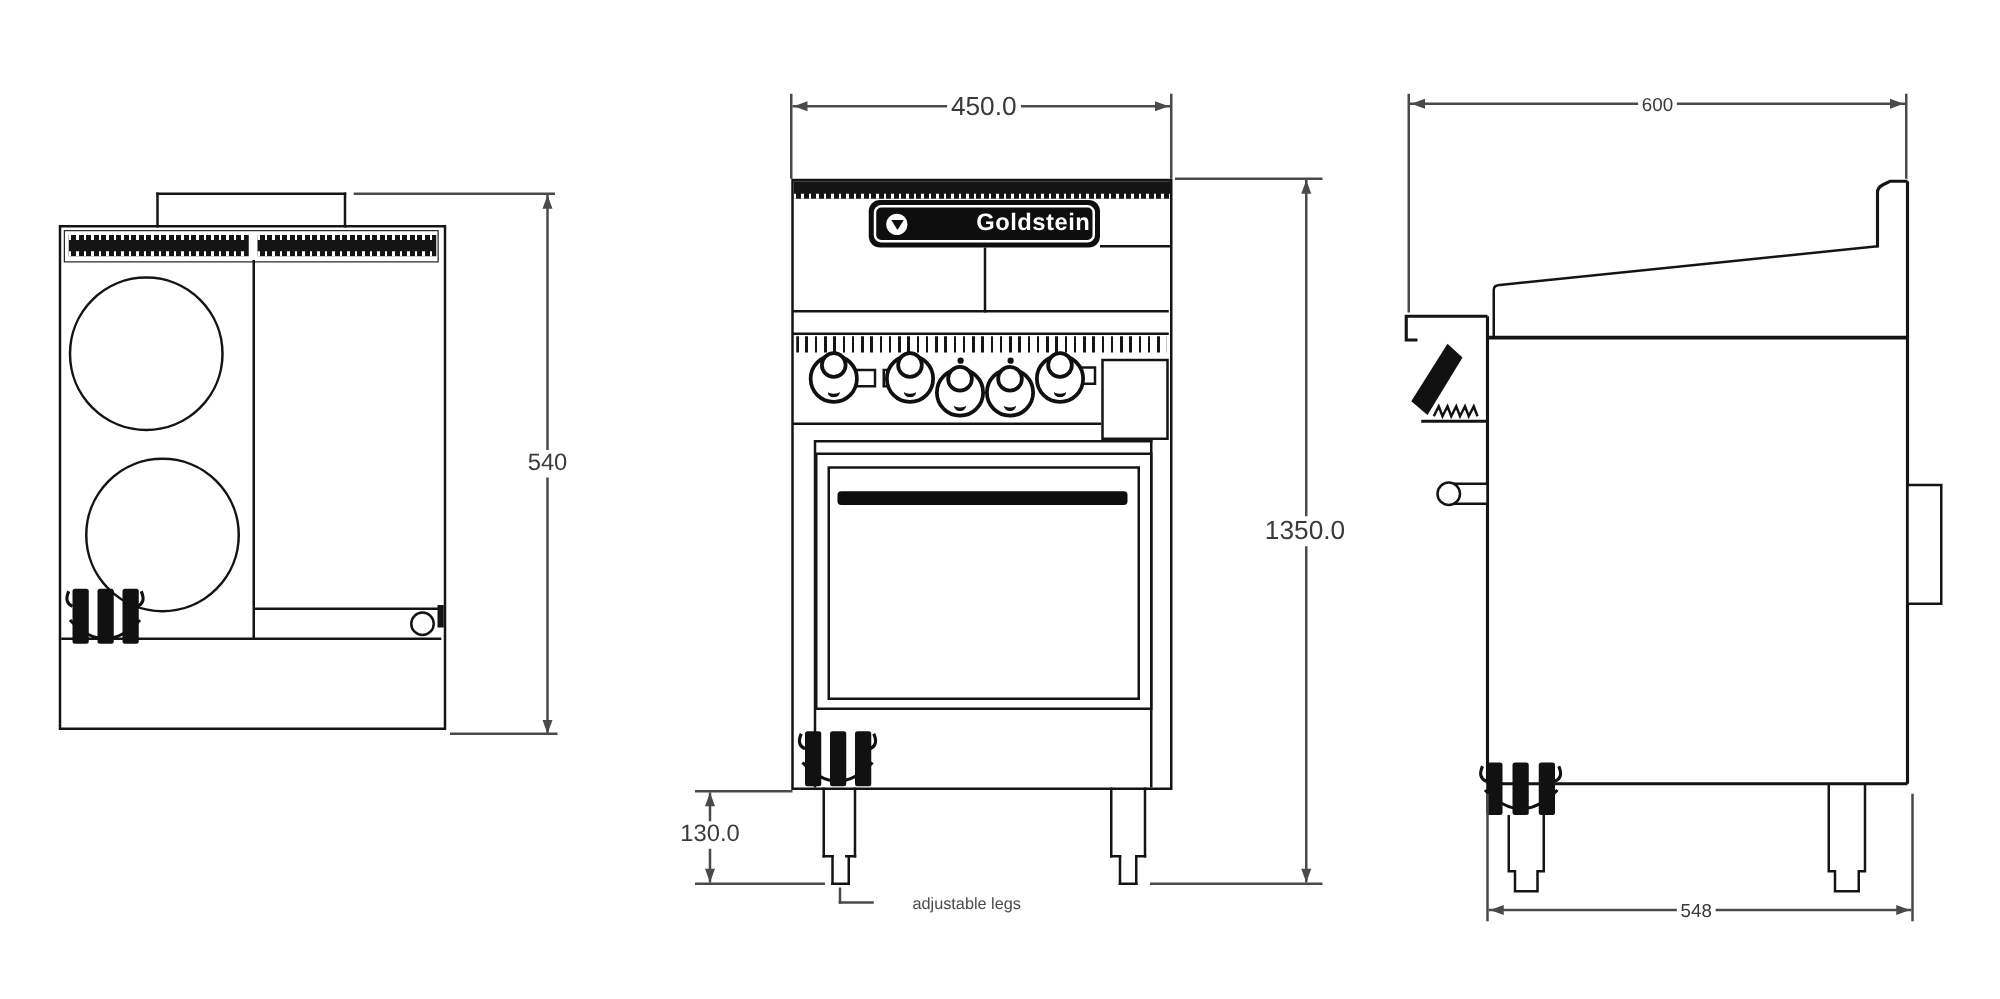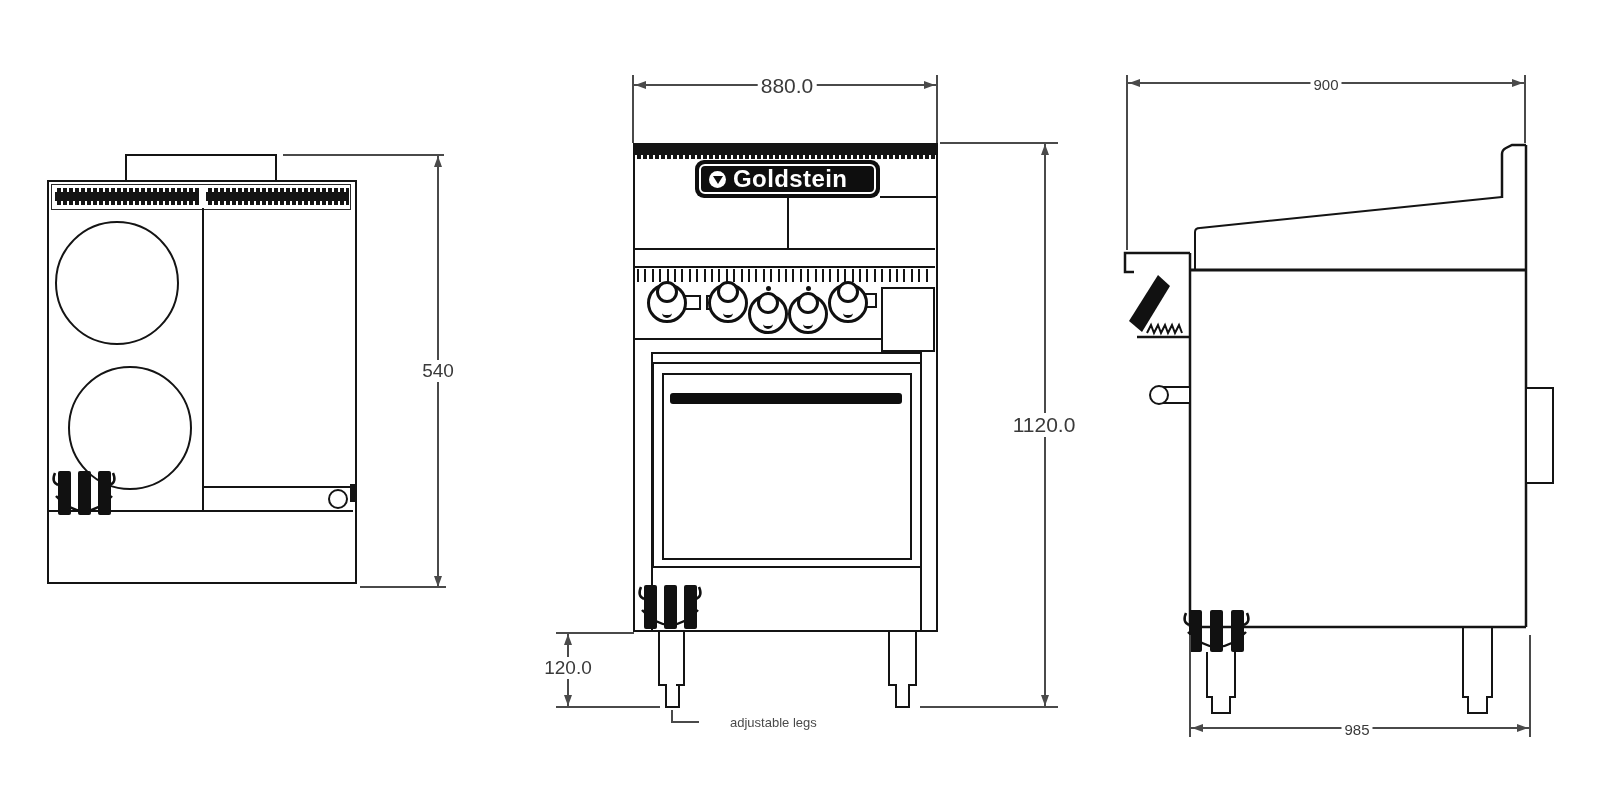--- a/index.html
+++ b/index.html
@@ -37,21 +37,21 @@
   .knob .notch{position:absolute;left:50%;bottom:2px;transform:translateX(-50%);width:10px;height:6px;
              border-bottom:3px solid #101010;border-radius:0 0 9px 9px;}
   .dot{position:absolute;width:5px;height:5px;background:#101010;border-radius:50%;}
   .sq{position:absolute;border:2px solid #141414;background:#fff;}
   
   .logo{position:absolute;left:695px;top:160px;width:185px;height:38px;background:#0e0e0e;border-radius:9px;z-index:3;}
   .logo-inner{position:absolute;left:4px;top:4px;right:4px;bottom:4px;border:2px solid #fff;border-radius:6px;
               display:flex;align-items:center;gap:7px;padding-left:8px;box-sizing:border-box;}
   .emblem{width:17px;height:17px;background:#fff;border-radius:50%;display:flex;align-items:center;justify-content:center;flex:0 0 auto;}
   .emblem-tri{width:0;height:0;border-left:5px solid transparent;border-right:5px solid transparent;border-top:8px solid #0e0e0e;margin-top:2px;}
-  .logo-text{color:#fff;font-weight:bold;font-size:24px;letter-spacing:.4px;}
+  .logo-text{color:#fff;font-weight:bold;font-size:19px;letter-spacing:.4px;margin-left:48px;}
   .panelbox{position:absolute;border:2px solid #141414;background:#fff;z-index:5;}
   .handlebar{position:absolute;background:#0e0e0e;border-radius:3px;z-index:2;}
 </style>
 </head>
 <body>
 
 <div class="canvas">
 
   <div>
     <div class="box" style="left:47px;top:180px;width:306px;height:400px;"></div>
@@ -155,35 +155,35 @@
     <div class="obj" style="left:915px;top:630px;width:2px;height:56px;"></div>
     <div class="obj" style="left:888px;top:684px;width:9px;height:2px;"></div>
     <div class="obj" style="left:908px;top:684px;width:9px;height:2px;"></div>
     <div class="box" style="left:895px;top:684px;width:11px;height:22px;border-top:none;"></div>
 
     <div class="dim" style="left:632px;top:75px;width:2px;height:68px;"></div>
     <div class="dim" style="left:936px;top:75px;width:2px;height:68px;"></div>
     <div class="dim" style="left:634px;top:84px;width:302px;height:2px;"></div>
     <div class="arr l" style="left:635px;top:81px;"></div>
     <div class="arr r" style="left:924px;top:81px;"></div>
-    <div class="dimtxt f21" style="left:787px;top:86px;">880.0</div>
+    <div class="dimtxt f21" style="left:787px;top:86px;">450.0</div>
 
     <div class="dim" style="left:940px;top:142px;width:118px;height:2px;"></div>
     <div class="dim" style="left:920px;top:706px;width:138px;height:2px;"></div>
     <div class="dim" style="left:1044px;top:144px;width:2px;height:562px;"></div>
     <div class="arr u" style="left:1041px;top:144px;"></div>
     <div class="arr d" style="left:1041px;top:695px;"></div>
-    <div class="dimtxt f21" style="left:1044px;top:425px;">1120.0</div>
+    <div class="dimtxt f21" style="left:1044px;top:425px;">1350.0</div>
 
     <div class="dim" style="left:556px;top:632px;width:78px;height:2px;"></div>
     <div class="dim" style="left:556px;top:706px;width:104px;height:2px;"></div>
     <div class="dim" style="left:567px;top:634px;width:2px;height:72px;"></div>
     <div class="arr u" style="left:564px;top:634px;"></div>
     <div class="arr d" style="left:564px;top:695px;"></div>
-    <div class="dimtxt f19" style="left:568px;top:668px;">120.0</div>
+    <div class="dimtxt f19" style="left:568px;top:668px;">130.0</div>
 
     <div class="dim" style="left:671px;top:710px;width:2px;height:13px;"></div>
     <div class="dim" style="left:671px;top:721px;width:28px;height:2px;"></div>
     <div class="abs f13" style="left:730px;top:715px;">adjustable legs</div>
   </div>
 
   <div>
     <svg class="abs" style="left:1120px;top:140px;" width="440" height="600" viewBox="0 0 440 600">
 
       <path d="M70,113 V487" stroke="#141414" stroke-width="2.5" fill="none"></path>
@@ -215,23 +215,23 @@
 
       <path d="M87,512 V557 H92 V573 H110 V557 H115 V512" stroke="#141414" stroke-width="2" fill="none"></path>
       <path d="M343,488 V557 H348 V573 H367 V557 H372 V488" stroke="#141414" stroke-width="2" fill="none"></path>
     </svg>
 
     <div class="dim" style="left:1126px;top:75px;width:2px;height:175px;"></div>
     <div class="dim" style="left:1524px;top:75px;width:2px;height:68px;"></div>
     <div class="dim" style="left:1128px;top:82px;width:397px;height:2px;"></div>
     <div class="arr l" style="left:1129px;top:79px;"></div>
     <div class="arr r" style="left:1512px;top:79px;"></div>
-    <div class="dimtxt f15" style="left:1326px;top:84px;">900</div>
+    <div class="dimtxt f15" style="left:1326px;top:84px;">600</div>
 
     <div class="dim" style="left:1189px;top:635px;width:2px;height:102px;"></div>
     <div class="dim" style="left:1529px;top:635px;width:2px;height:102px;"></div>
     <div class="dim" style="left:1191px;top:727px;width:338px;height:2px;"></div>
     <div class="arr l" style="left:1192px;top:724px;"></div>
     <div class="arr r" style="left:1517px;top:724px;"></div>
-    <div class="dimtxt f15" style="left:1357px;top:729px;">985</div>
+    <div class="dimtxt f15" style="left:1357px;top:729px;">548</div>
   </div>
 
 </div>
 
 </body></html>

